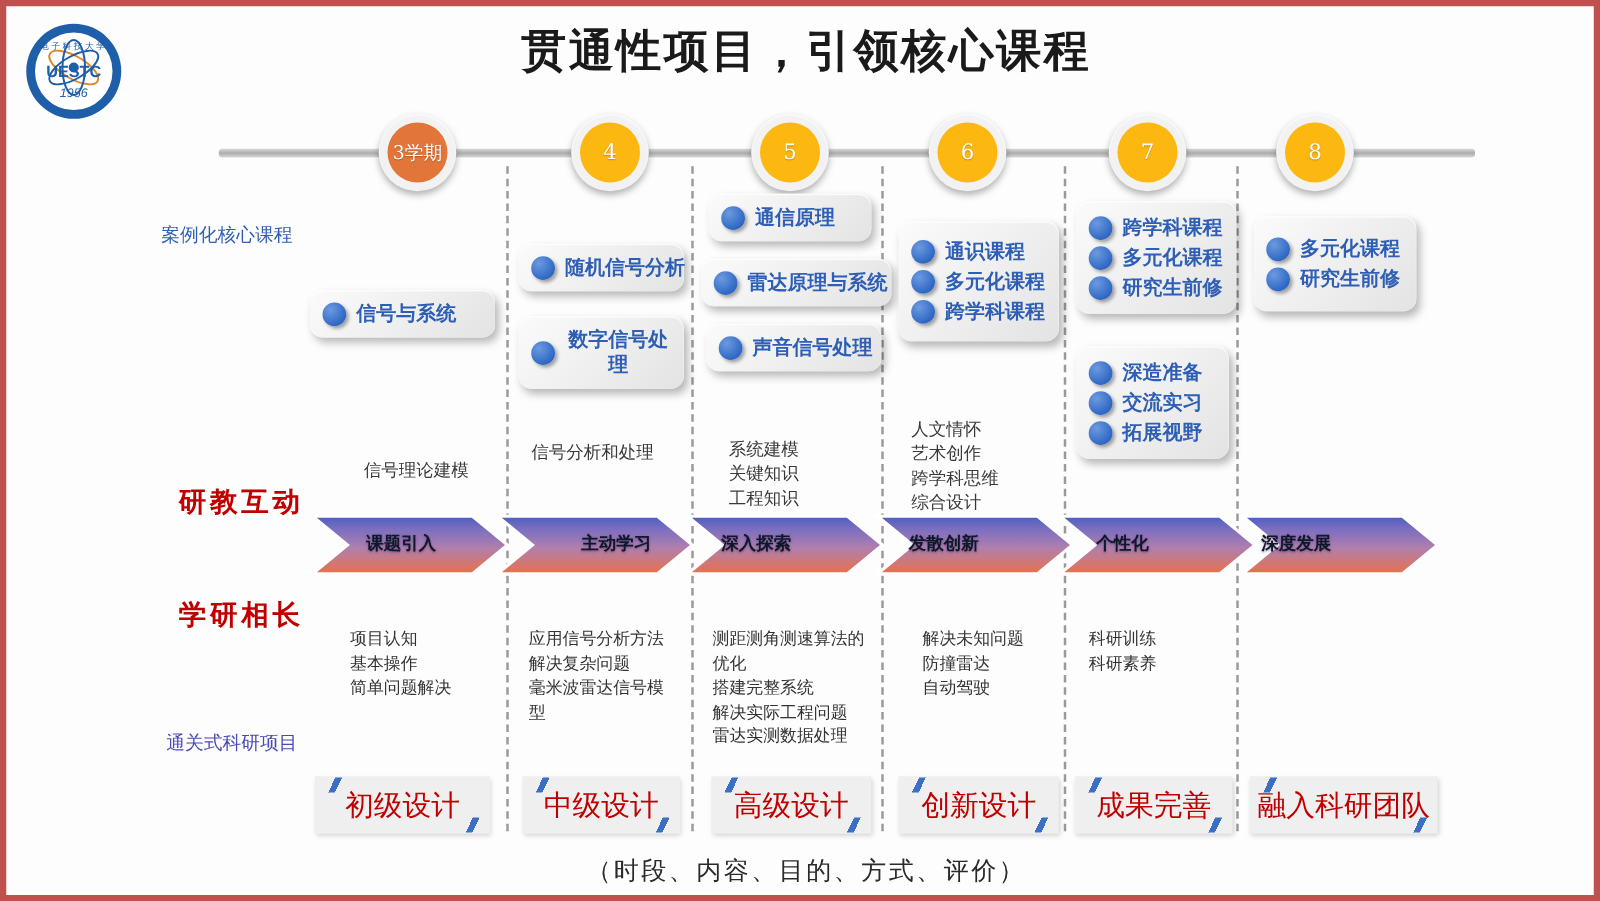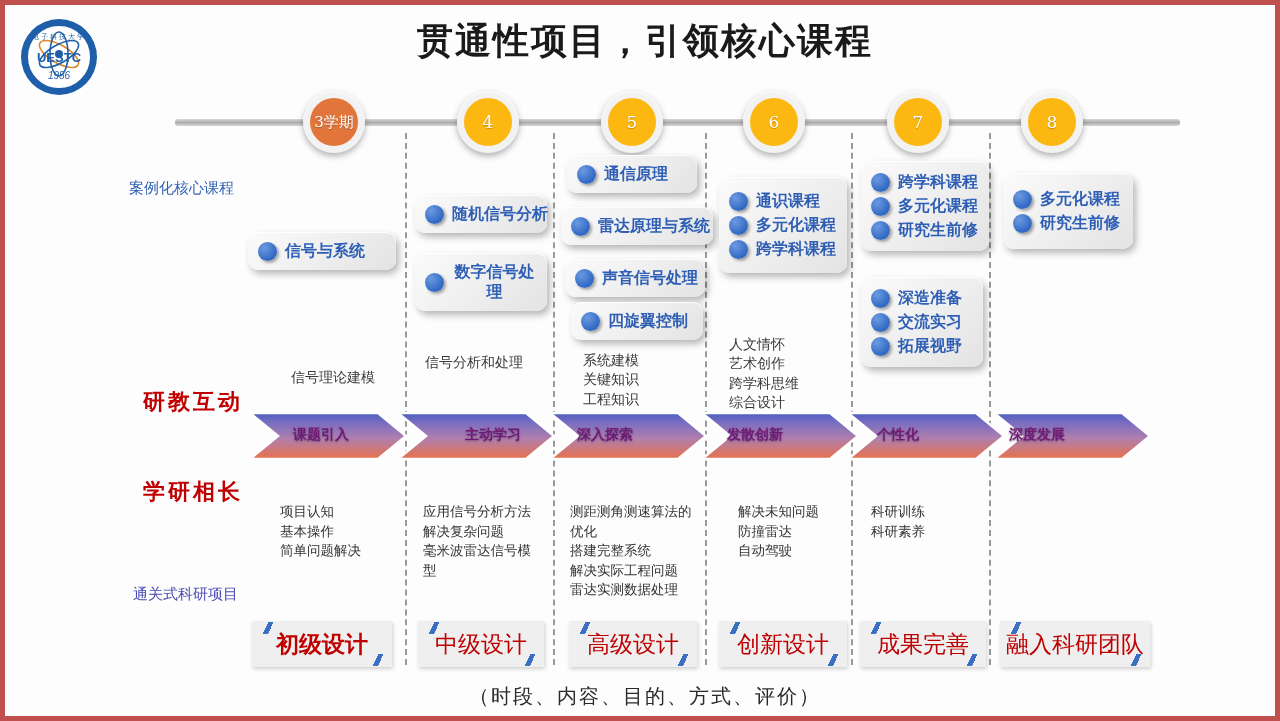--- a/index.html
+++ b/index.html
@@ -138,21 +138,21 @@
   .note.hand{
     font-family:"DejaVu Serif","Liberation Serif",serif;
     color:#333333;font-size:13.5px;line-height:1.45;
   }
 
   
   .arrows{
     position:absolute;left:245px;top:400px;width:900px;height:62px;
   }
   .arrow-label{
-    position:absolute;top:421px;color:#701a75;font-size:14px;font-weight:bold;
+    position:absolute;top:421px;color:#0f172a;font-size:14px;font-weight:bold;
     font-family:"DejaVu Serif","Liberation Serif",serif;
     text-shadow:0 1px 2px rgba(60,40,90,.55);
     white-space:nowrap;
   }
 
   
   .stage{
     position:absolute;top:616px;height:46px;
     background:#efefef;
     box-shadow:1px 2px 4px rgba(0,0,0,.18);
@@ -268,26 +268,20 @@
     </div>
   </div>
 
   <div class="card" style="left:560px;top:254px;width:140px;">
     <div class="crow">
       <div class="bullet"></div>
       <div class="ctext">声音信号处理</div>
     </div>
   </div>
 
-  <div class="card" style="left:566px;top:297px;width:132px;">
-    <div class="crow">
-      <div class="bullet"></div>
-      <div class="ctext">四旋翼控制</div>
-    </div>
-  </div>
 
   <div class="card" style="left:714px;top:172px;width:128px;padding:12px 10px;">
     <div class="crow">
       <div class="bullet"></div>
       <div class="ctext">通识课程</div>
     </div>
     <div class="crow">
       <div class="bullet"></div>
       <div class="ctext">多元化课程</div>
     </div>
@@ -385,21 +379,21 @@
 优化
 搭建完整系统
 解决实际工程问题
 雷达实测数据处理</div>
   <div class="note hand" style="left:690px;top:497px;margin-left:43px;">解决未知问题
 防撞雷达
 自动驾驶</div>
   <div class="note hand" style="left:866px;top:497px;">科研训练
 科研素养</div>
 
-  <div class="stage" style="left:247px;width:140px;font-weight:bold;">
+  <div class="stage" style="left:247px;width:140px;">
     <div class="corner-tl"></div>
     <span>初级设计</span>
     <div class="corner-br"></div>
   </div>
   <div class="stage" style="left:413px;width:126px;">
     <div class="corner-tl"></div>
     <span>中级设计</span>
     <div class="corner-br"></div>
   </div>
   <div class="stage" style="left:564px;width:128px;">

